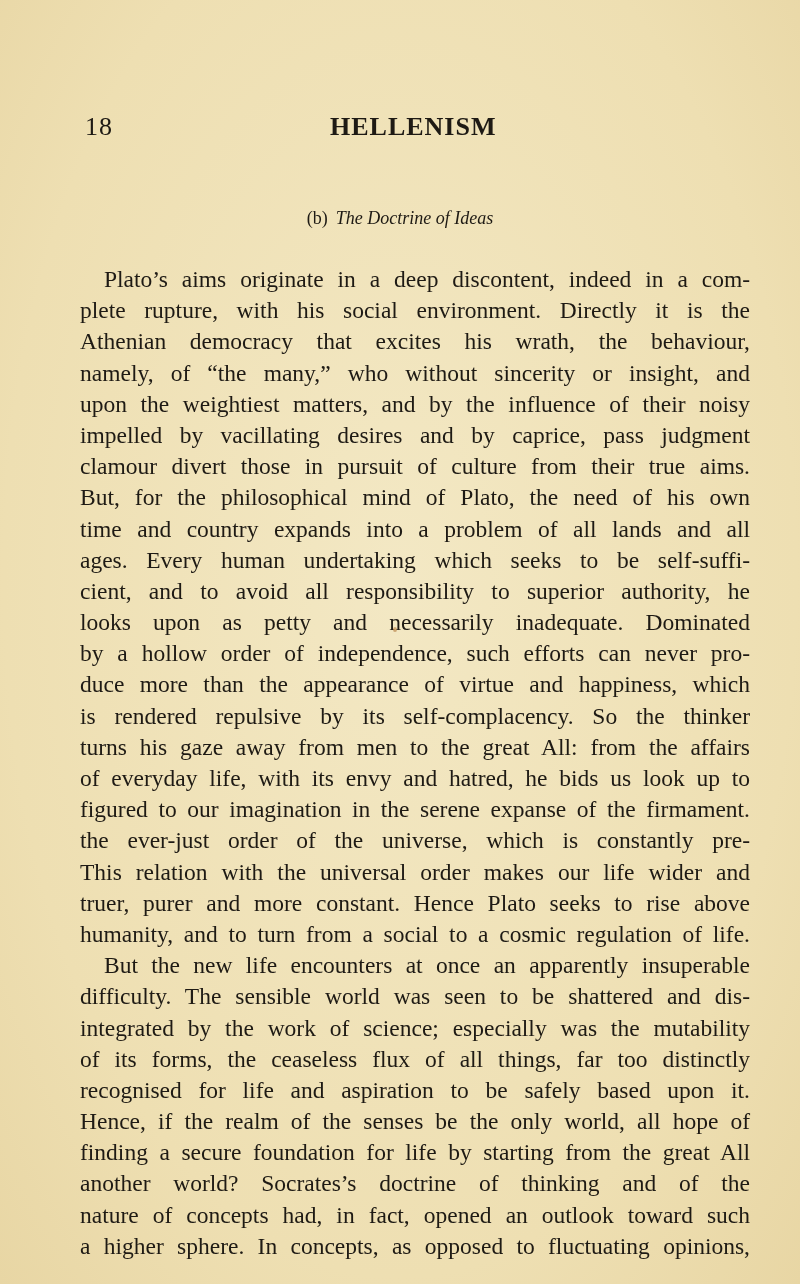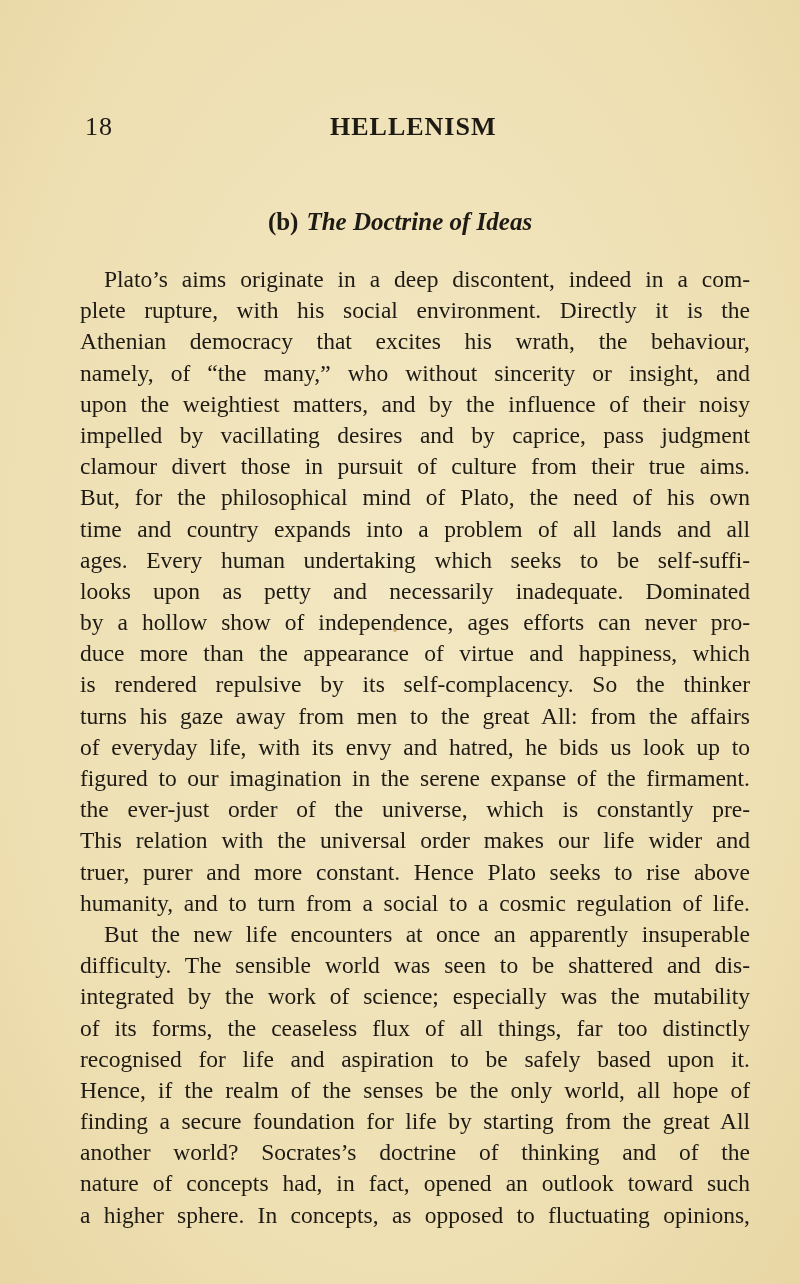--- a/index.html
+++ b/index.html
@@ -44,22 +44,21 @@
       font-size: 26px;
       letter-spacing: 1px;
       font-weight: bold;
     }
     .section-heading {
       position: absolute;
       top: 160px;
       left: 0;
       width: 800px;
       text-align: center;
-      font-size: 25px;
-      font-weight: bold;
+      font-size: 18px;
     }
     .section-heading .label {
       font-style: normal;
       margin-right: 8px;
     }
     .section-heading .title {
       font-style: italic;
     }
     .body-text {
       position: absolute;
@@ -106,22 +105,23 @@
       <span class="line indent">Plato’s aims originate in a deep discontent, indeed in a com-</span>
       <span class="line">plete rupture, with his social environment.  Directly it is the</span>
       <span class="line">Athenian democracy that excites his wrath, the behaviour,</span>
       <span class="line">namely, of “the many,” who without sincerity or insight, and</span>
       <span class="line">upon the weightiest matters, and by the influence of their noisy</span>
       <span class="line">impelled by vacillating desires and by caprice, pass judgment</span>
       <span class="line">clamour divert those in pursuit of culture from their true aims.</span>
       <span class="line">But, for the philosophical mind of Plato, the need of his own</span>
       <span class="line">time and country expands into a problem of all lands and all</span>
       <span class="line">ages.  Every human undertaking which seeks to be self-suffi-</span>
+      <span class="line">cient, and to avoid all responsibility to superior authority, he</span>
       <span class="line">looks upon as petty and necessarily inadequate.  Dominated</span>
-      <span class="line">by a hollow show of independence, ages efforts can never pro-</span>
+      <span class="line">by a hollow order of independence, such efforts can never pro-</span>
       <span class="line">duce more than the appearance of virtue and happiness, which</span>
       <span class="line">is rendered repulsive by its self-complacency.  So the thinker</span>
       <span class="line">turns his gaze away from men to the great All: from the affairs</span>
       <span class="line">of everyday life, with its envy and hatred, he bids us look up to</span>
       <span class="line">figured to our imagination in the serene expanse of the firmament.</span>
       <span class="line">the ever-just order of the universe, which is constantly pre-</span>
       <span class="line">This relation with the universal order makes our life wider and</span>
       <span class="line">truer, purer and more constant.  Hence Plato seeks to rise above</span>
       <span class="line">humanity, and to turn from a social to a cosmic regulation of life.</span>
       <span class="line indent">But the new life encounters at once an apparently insuperable</span>

